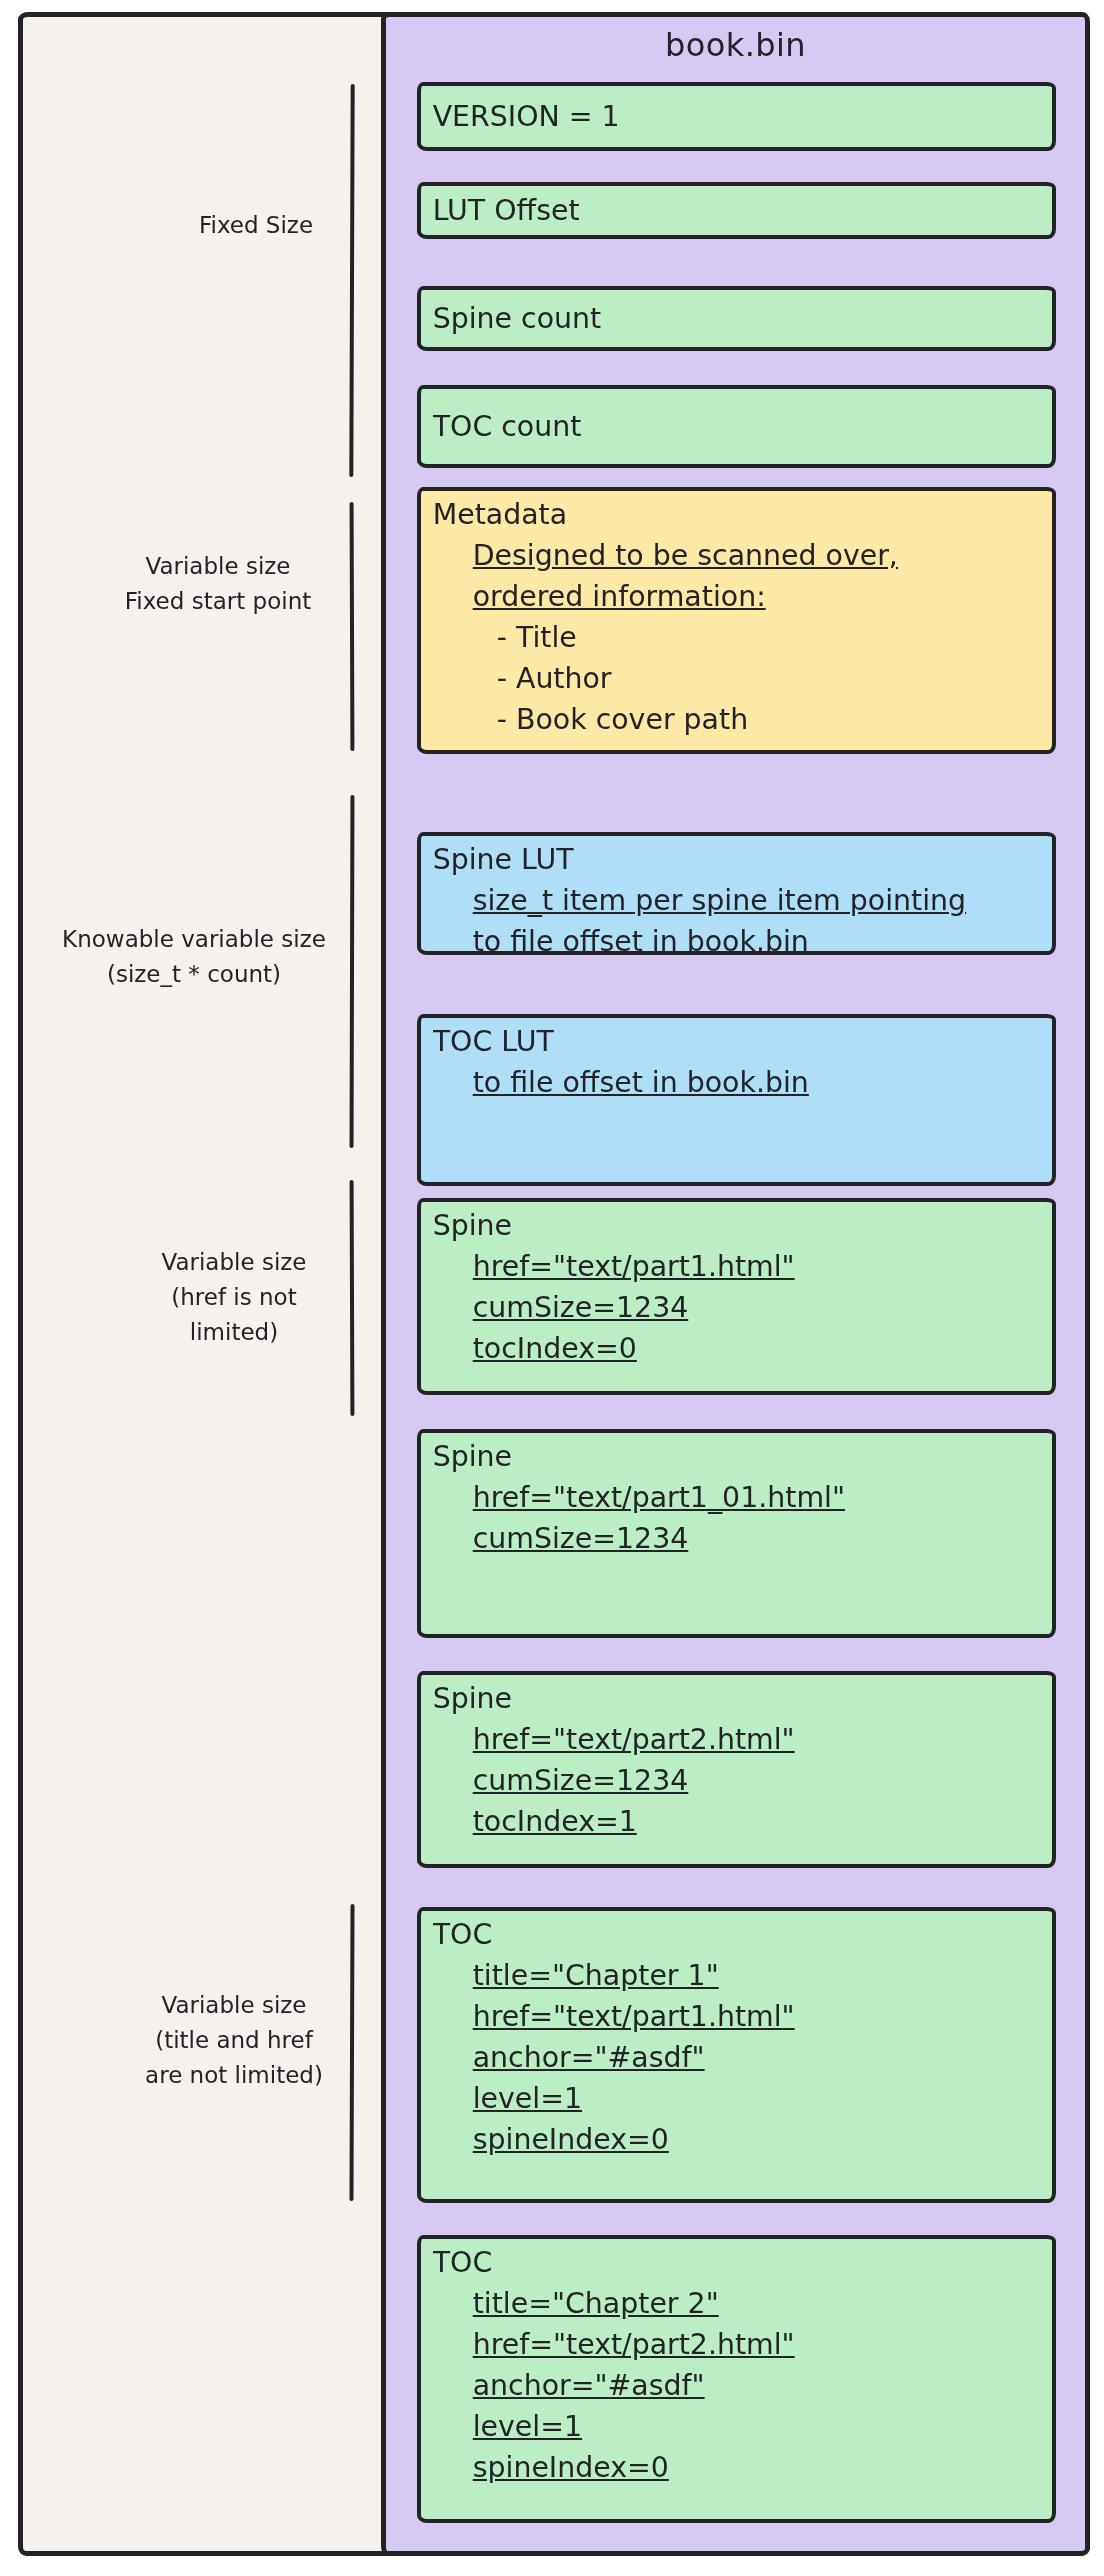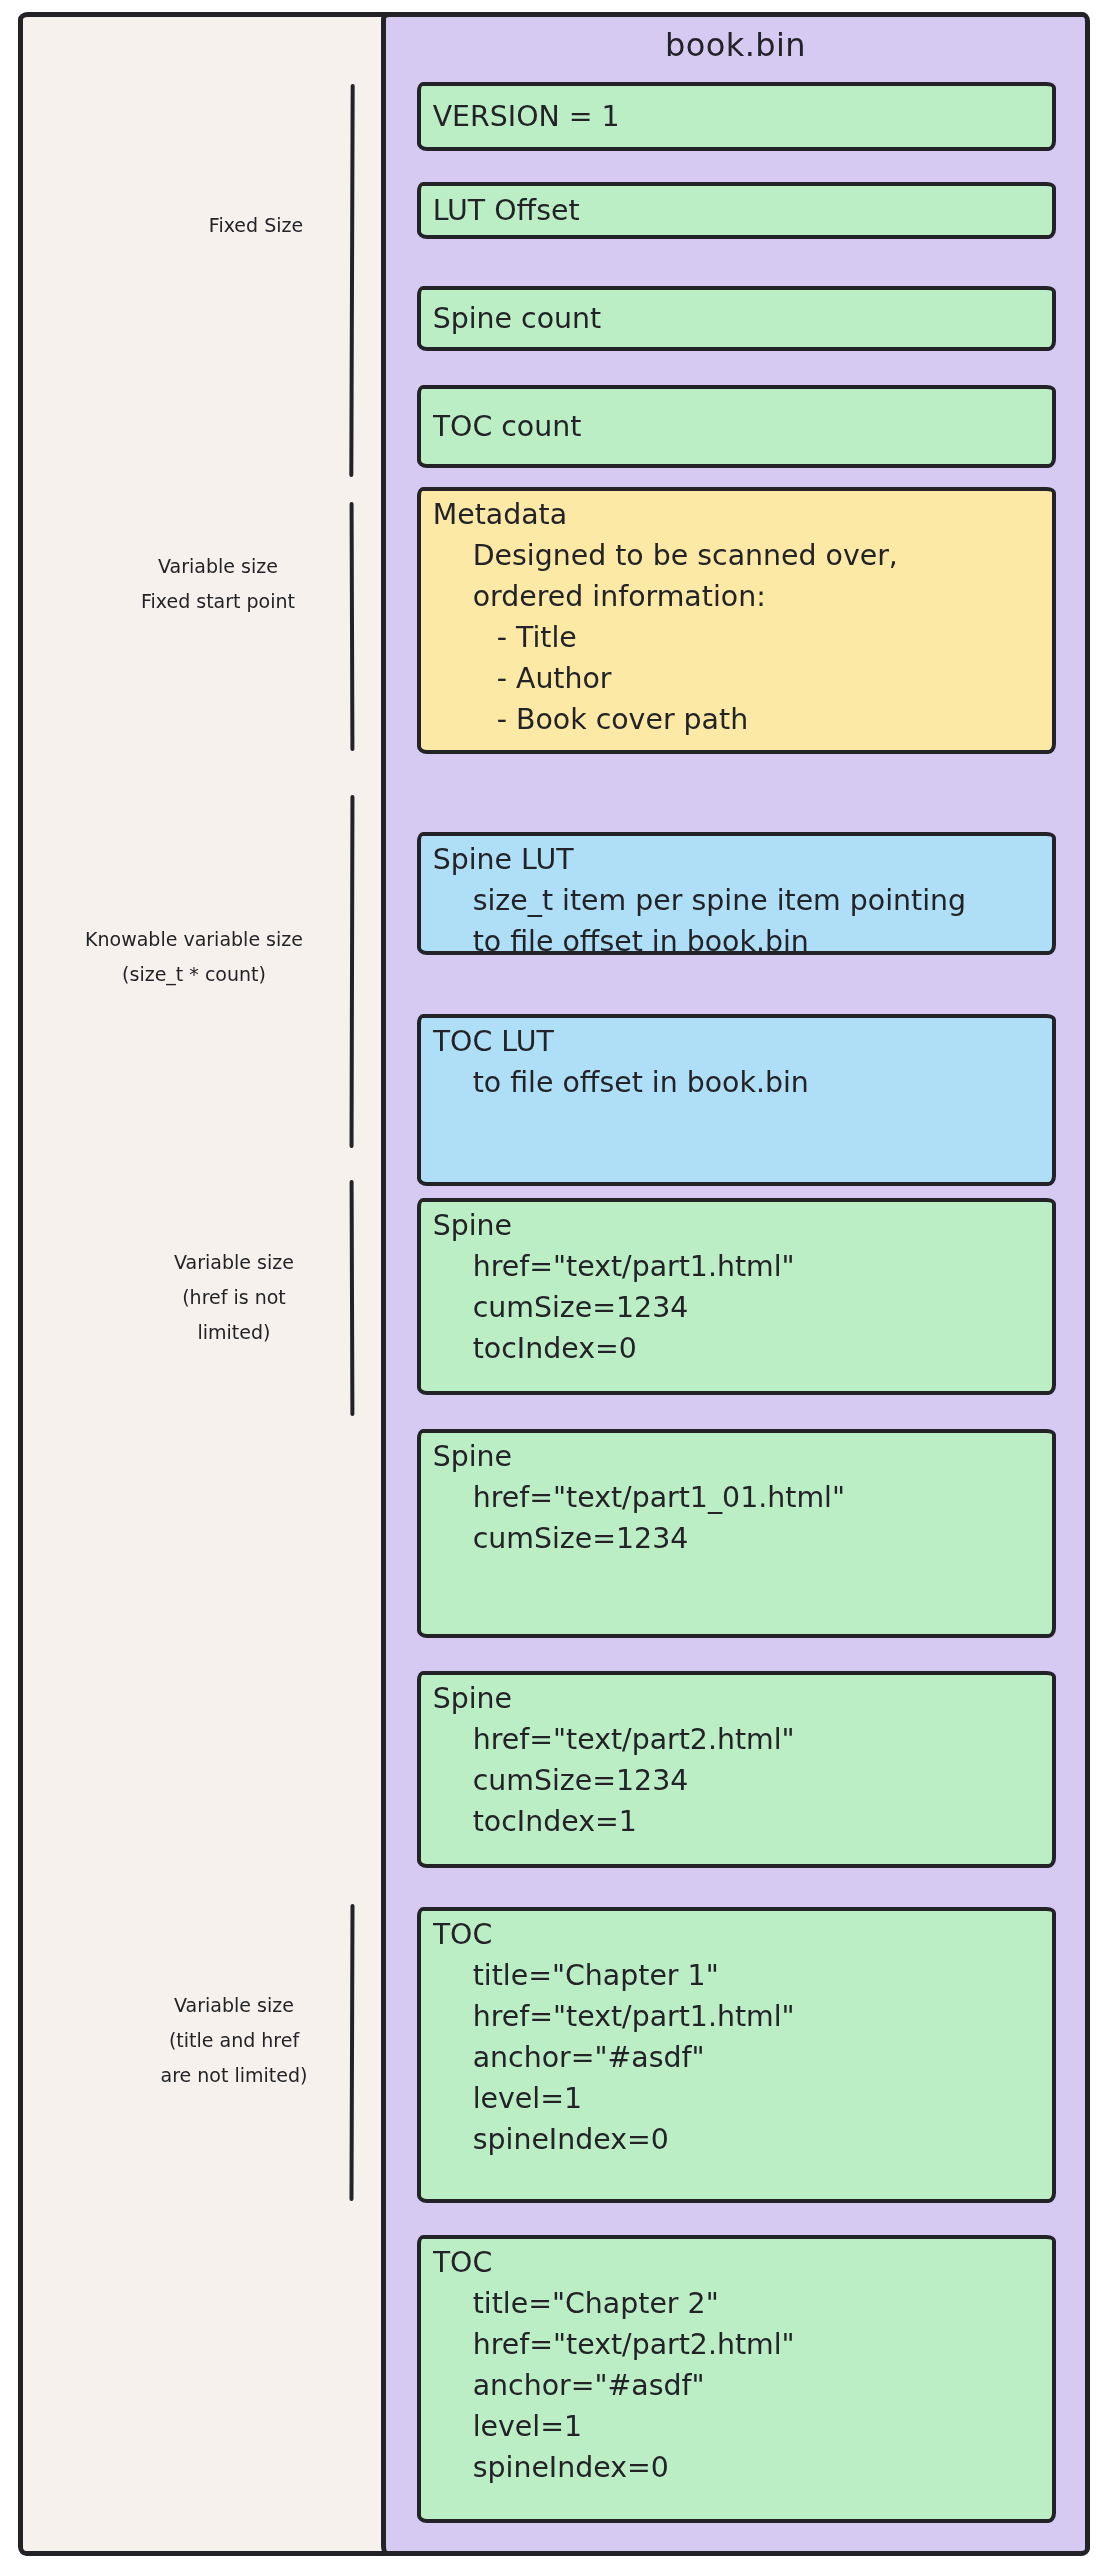--- a/index.html
+++ b/index.html
@@ -39,42 +39,42 @@
     background:var(--stroke,#232327);border-radius:2.5px;
   }
   .bk1{top:84px;height:393px;transform:rotate(.2deg);}
   .bk2{top:502px;height:249px;transform:rotate(-.2deg);}
   .bk3{top:795px;height:353px;transform:rotate(.15deg);}
   .bk4{top:1180px;height:236px;transform:rotate(-.2deg);}
   .bk5{top:1904px;height:297px;transform:rotate(.2deg);}
   
   .llabel{
     position:absolute;transform:translateX(-50%);
-    text-align:center;font-size:19px;line-height:35px;white-space:nowrap;
+    text-align:center;font-size:23px;line-height:35px;white-space:nowrap;
   }
   .ll1{left:256px;top:208px;}
   .ll2{left:218px;top:549px;}
   .ll3{left:194px;top:922px;}
   .ll4{left:234px;top:1245px;}
   .ll5{left:234px;top:1988px;}
   
   .box{
     position:absolute;left:417px;width:639px;
     box-sizing:border-box;
     border:4.2px solid var(--stroke,#232327);
     border-radius:5.9px 9.2px 7.5px 10px / 9.2px 5.9px 10px 7.5px;
     font-size:28.4px;
   }
   .green{background:var(--box-green,#bceec6);}
   .yellow{background:var(--box-yellow,#fce9a6);}
   .blue{background:var(--box-blue,#aedff7);}
   .single{display:flex;align-items:center;padding-left:11.7px;}
   .multi{padding:3.3px 10px 0 11.7px;}
   .line{line-height:41px;white-space:pre;overflow:hidden;}
-  .i1{padding-left:40px;}
+  .i1{padding-left:40px;text-decoration:underline;}
   .i2{padding-left:64px;}
   .bx1{top:82px;height:69px;}
   .bx2{top:182px;height:57px;}
   .bx3{top:286px;height:65px;}
   .bx4{top:385px;height:83px;}
   .bx5{top:487px;height:267px;}
   .bx6{top:832px;height:123px;}
   .bx7{top:994px;height:172px;margin-top:20px;}
   .bx8{top:1198px;height:197px;}
   .bx9{top:1429px;height:209px;}

